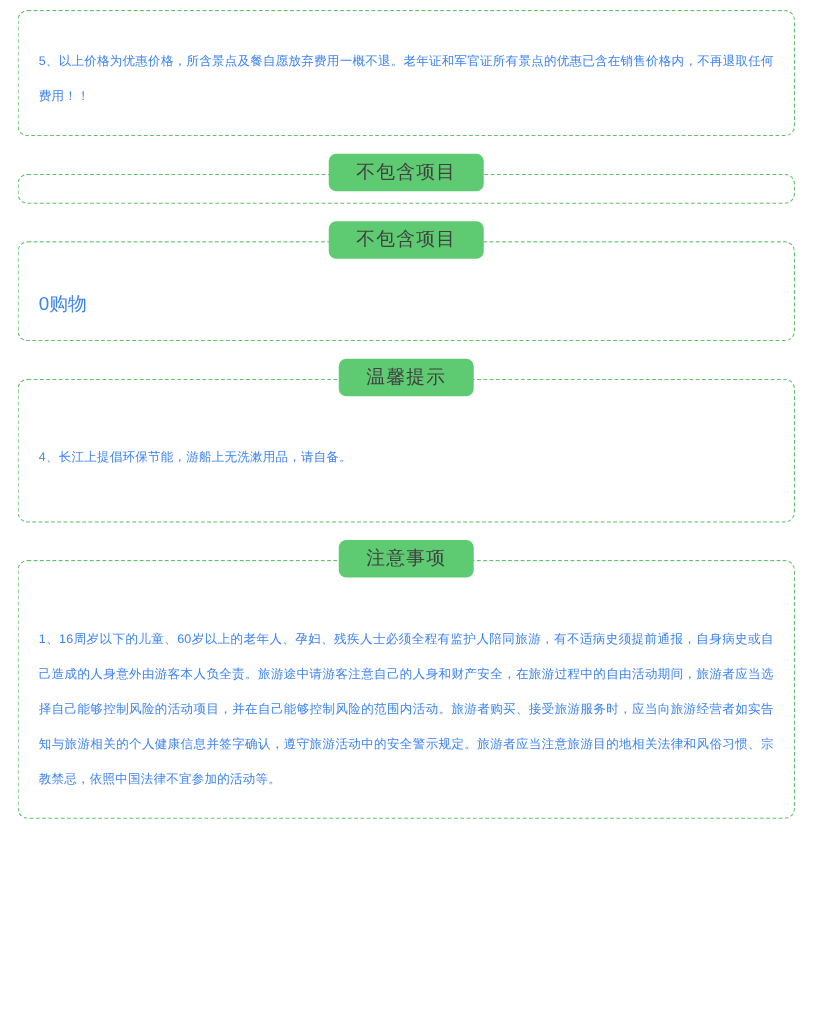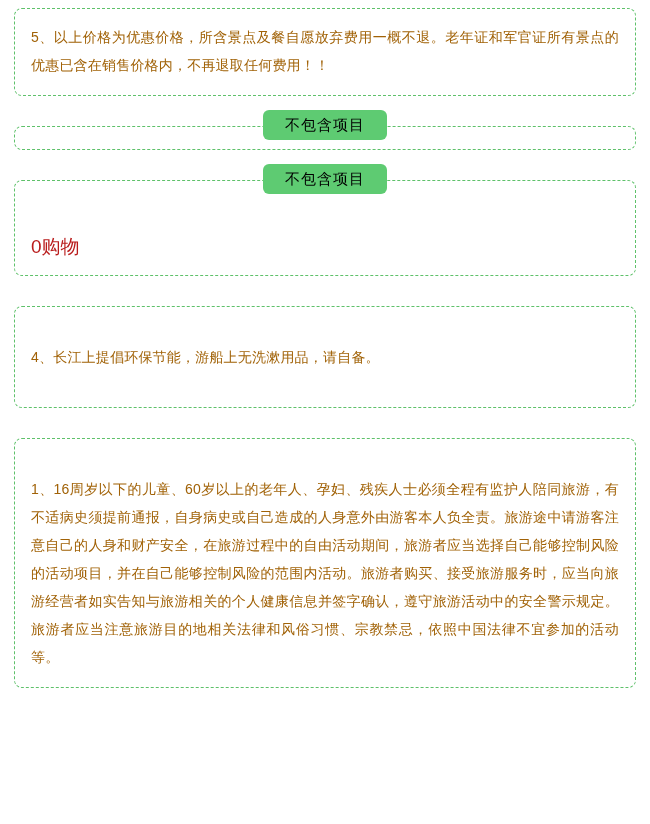--- a/index.html
+++ b/index.html
@@ -33,51 +33,50 @@
   }
   .section-body {
     padding: 14px 16px 16px 16px;
   }
   .section-title {
     position: absolute;
     top: -17px;
     left: 50%;
     transform: translateX(-50%);
     background: #5ecb72;
-    color: #000000;
+    color: #404040;
     font-size: 15px;
     line-height: 30px;
     height: 30px;
     padding: 0 22px;
     border-radius: 6px;
     white-space: nowrap;
     letter-spacing: 1px;
   }
   p.para {
-    margin: 0 0 14px 0;
-    font-size: 14px;
+    margin: 13px 0 14px 0;
+    font-size: 10px;
     line-height: 28px;
     text-align: justify;
-    color: #a16207;
+    color: #3b82f6;
     letter-spacing: 0.2px;
   }
   p.para:last-child {
     margin-bottom: 0;
   }
   .first-section {
     margin-top: 8px;
   }
   .small-body {
     padding: 16px 16px 16px 16px;
   }
   .shop-text {
-    font-size: 19px;
+    font-size: 15px;
     line-height: 24px;
-    color: #b91c1c;
-    margin-top: 16px;
+    color: #3b82f6;
   }
   .spacer-bottom {
     height: 6px;
   }
 </style>
 </head>
 <body>
 
 <div class="page">
 
@@ -92,25 +91,27 @@
   </div>
 
   <div class="section has-title">
     <div class="section-title">不包含项目</div>
     <div class="section-body small-body">
       <div class="shop-text">0购物</div>
     </div>
   </div>
 
   <div class="section has-title">
+    <div class="section-title">温馨提示</div>
     <div class="section-body">
       <p class="para">4、长江上提倡环保节能，游船上无洗漱用品，请自备。</p>
       <div class="spacer-bottom"></div>
     </div>
   </div>
 
   <div class="section has-title">
+    <div class="section-title">注意事项</div>
     <div class="section-body">
       <p class="para">1、16周岁以下的儿童、60岁以上的老年人、孕妇、残疾人士必须全程有监护人陪同旅游，有不适病史须提前通报，自身病史或自己造成的人身意外由游客本人负全责。旅游途中请游客注意自己的人身和财产安全，在旅游过程中的自由活动期间，旅游者应当选择自己能够控制风险的活动项目，并在自己能够控制风险的范围内活动。旅游者购买、接受旅游服务时，应当向旅游经营者如实告知与旅游相关的个人健康信息并签字确认，遵守旅游活动中的安全警示规定。旅游者应当注意旅游目的地相关法律和风俗习惯、宗教禁忌，依照中国法律不宜参加的活动等。</p>
     </div>
   </div>
 
 </div>
 
 </body></html>

